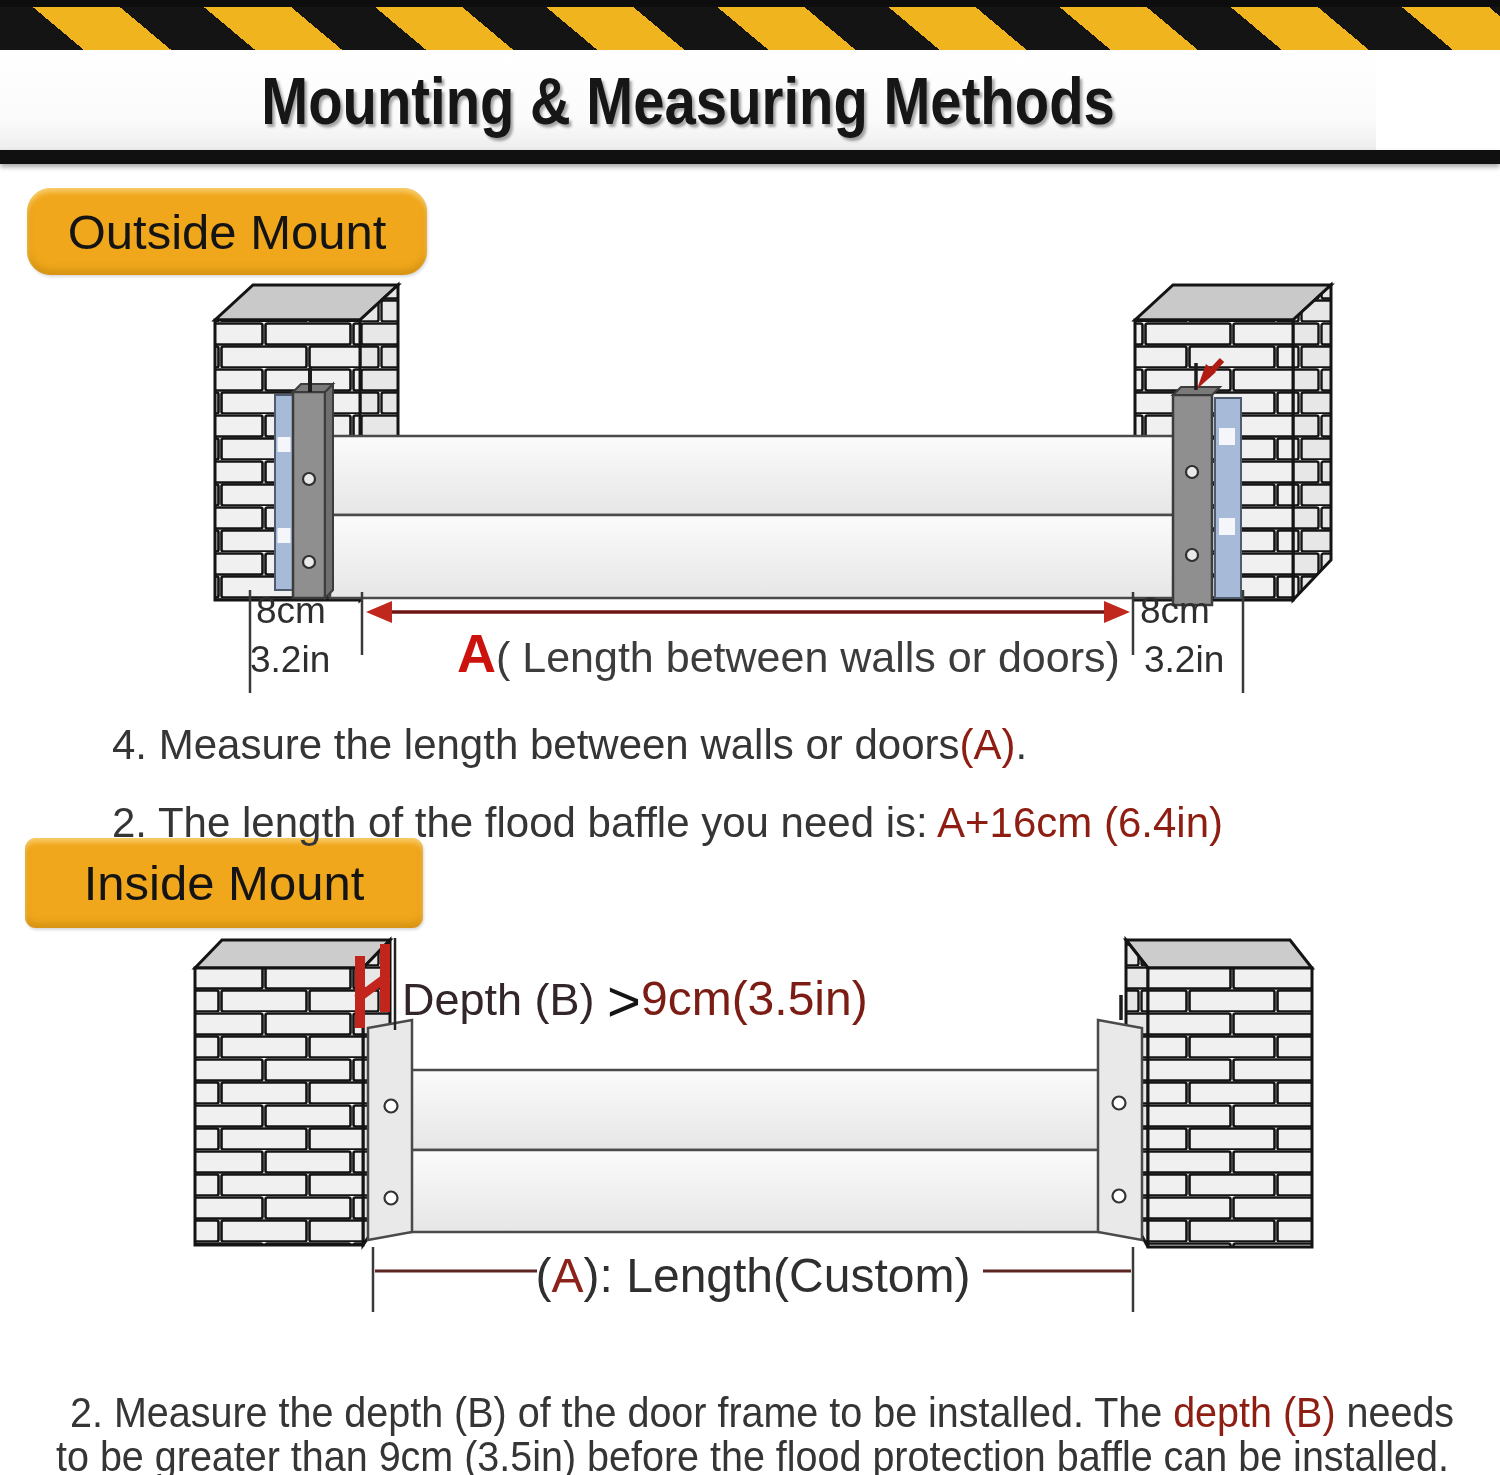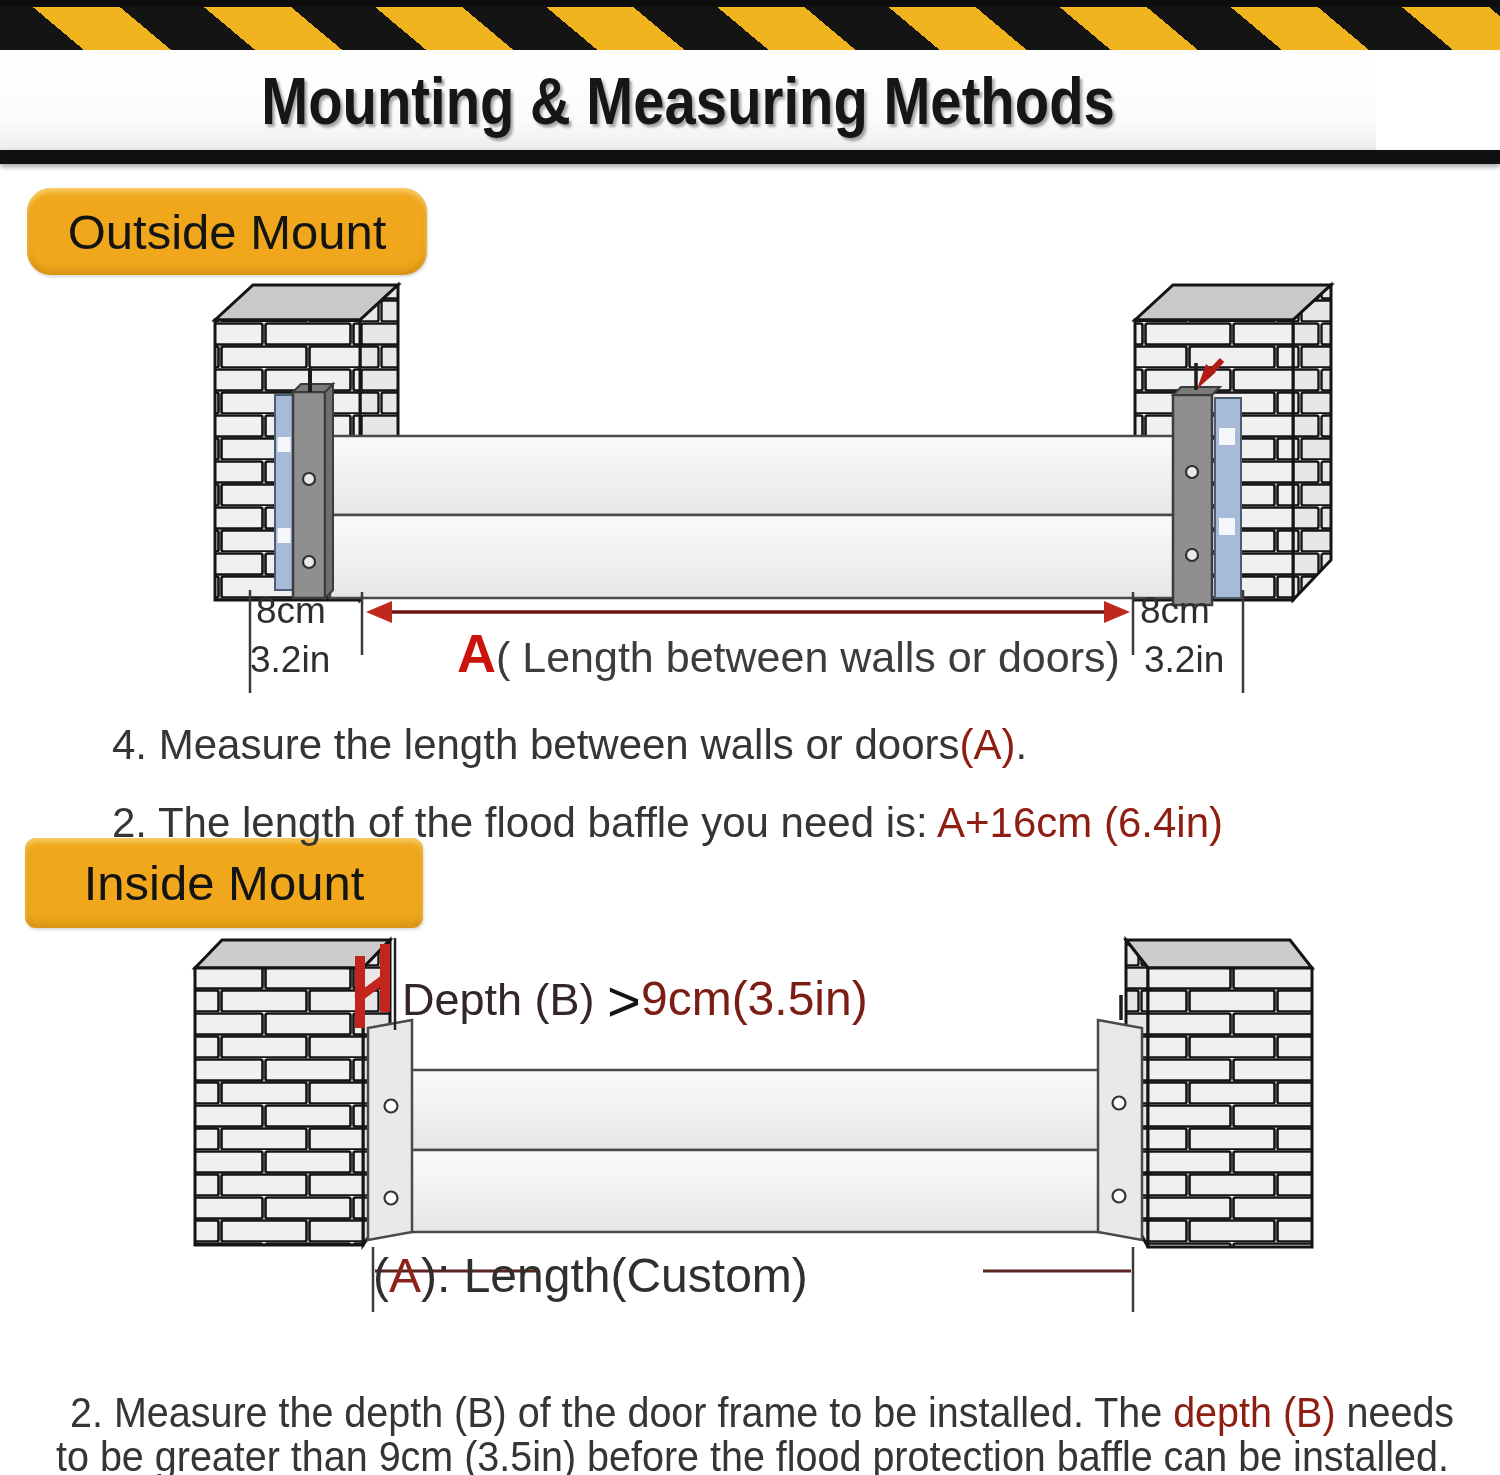--- a/index.html
+++ b/index.html
@@ -38,21 +38,21 @@
   .span-label .rest{font-size:43px;}
   .step{position:absolute;font-size:42px;color:#353535;white-space:nowrap;line-height:1;}
   .hl{color:#8e1d12;}
   .condense{transform:scaleX(0.94);transform-origin:left center;}
 
   .depth-label{position:absolute;left:402px;top:972px;white-space:nowrap;line-height:1;}
   .depth-label .d-pre{font-size:45px;color:#33262a;}
   .depth-label .d-gt{font-size:58px;color:#141414;vertical-align:-6px;}
   .depth-label .d-val{font-size:48px;color:#7c1d15;}
 
-  .inside-span{position:absolute;left:373px;top:1252px;width:760px;
+  .inside-span{position:absolute;left:373px;top:1252px;width:760px;text-align:center;
     white-space:nowrap;line-height:1;font-size:48px;color:#2f2f2f;}
   .inside-span .a-red{color:#8c221a;}
 </style>
 </head>
 <body>
 
 <div id="page">
 
   <div class="caution-band"></div>
   <div class="top-black"></div>

